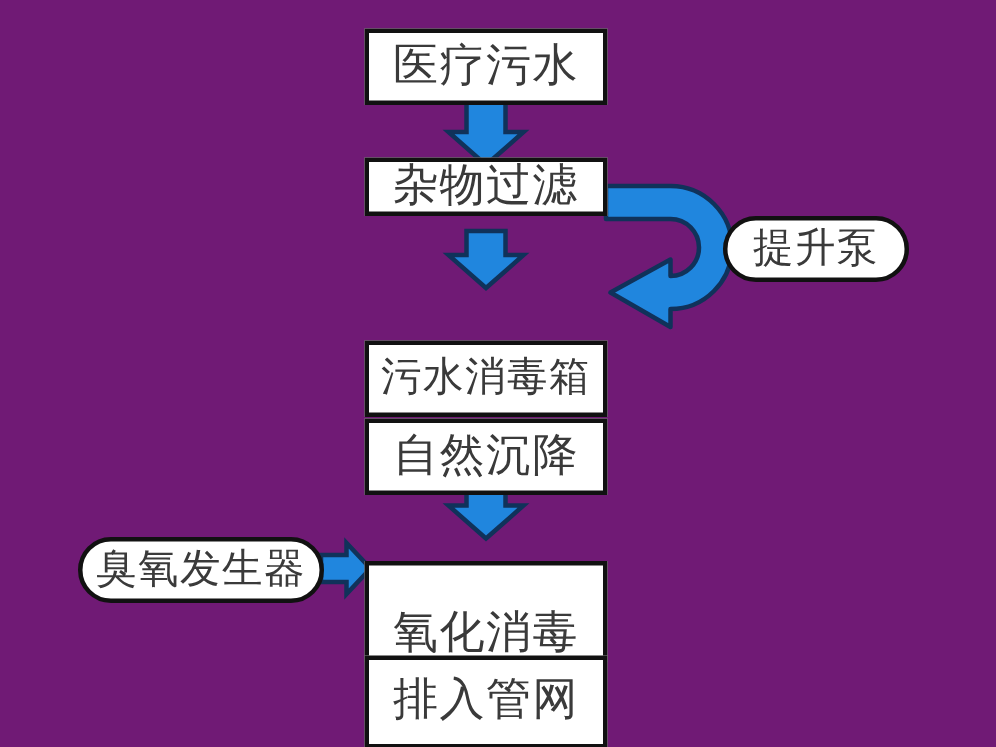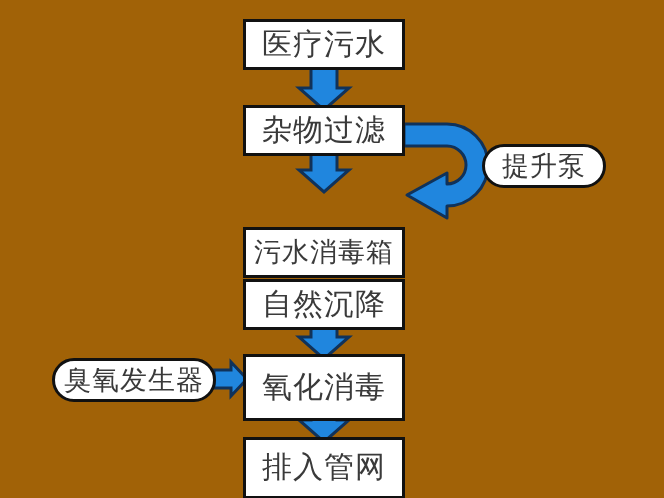--- a/index.html
+++ b/index.html
@@ -4,21 +4,21 @@
 <style>
   html, body {
     margin: 0;
     padding: 0;
     background: #ffffff;
   }
   #canvas {
     position: relative;
     width: 664px;
     height: 498px;
-    background: #a16207;
+    background: #701a75;
     overflow: hidden;
     font-family: "Liberation Sans", "DejaVu Sans", sans-serif;
   }
   .node {
     position: absolute;
     box-sizing: border-box;
     display: flex;
     align-items: center;
     justify-content: center;
     background: #ffffff;
@@ -80,33 +80,33 @@
            Z" fill="#2086DE" stroke="#10325A" stroke-width="3" stroke-linejoin="round"></path>
 
       <polygon points="214,370 231,370 231,362 247,379 231,396 231,388 214,388" fill="#2086DE" stroke="#10325A" stroke-width="3" stroke-linejoin="miter"></polygon>
     </svg>
   </div>
 
   <div class="node" style="left:243px; top:19px; width:162px; height:51px;">
     <span class="label">医疗污水</span>
   </div>
 
-  <div class="node" style="left:243px; top:105px; width:162px; height:51px;">
+  <div class="node" style="left:243px; top:105px; width:162px; height:39px;">
     <span class="label">杂物过滤</span>
   </div>
 
   <div class="node" style="left:243px; top:187px; width:162px; height:51px; font-size:27px;margin-top:40px;">
     <span class="label">污水消毒箱</span>
   </div>
 
   <div class="node" style="left:243px; top:279px; width:162px; height:51px;">
     <span class="label">自然沉降</span>
   </div>
 
-  <div class="node" style="left:243px; top:354px; width:162px; height:67px;">
+  <div class="node" style="left:243px; top:374px; width:162px; height:67px;align-items:flex-end;">
     <span class="label">氧化消毒</span>
   </div>
 
   <div class="node" style="left:243px; top:437px; width:162px; height:62px;">
     <span class="label">排入管网</span>
   </div>
 
   <div class="node rounded" style="left:482px; top:144px; width:124px; height:44px; font-size:27px; border-width:3px;">
     <span class="label">提升泵</span>
   </div>

